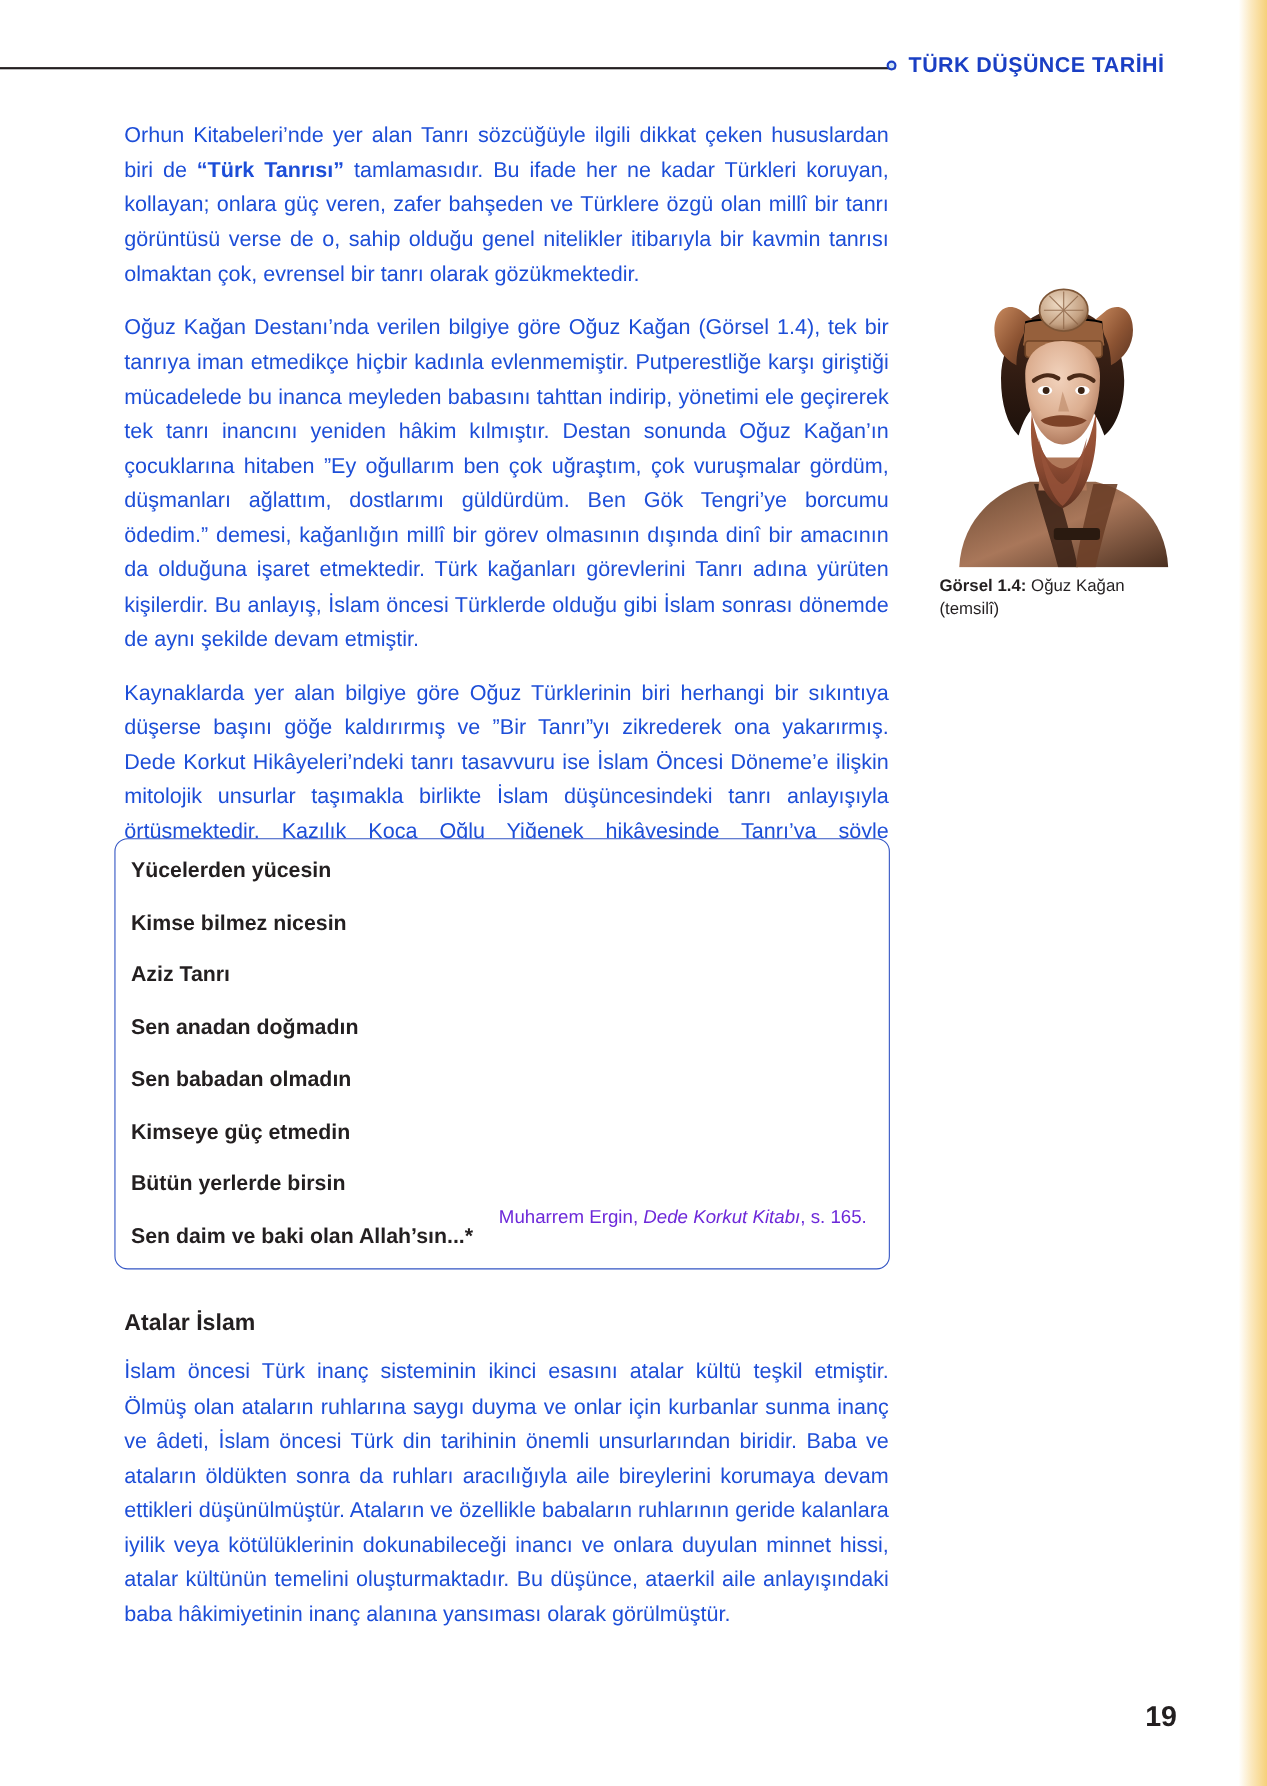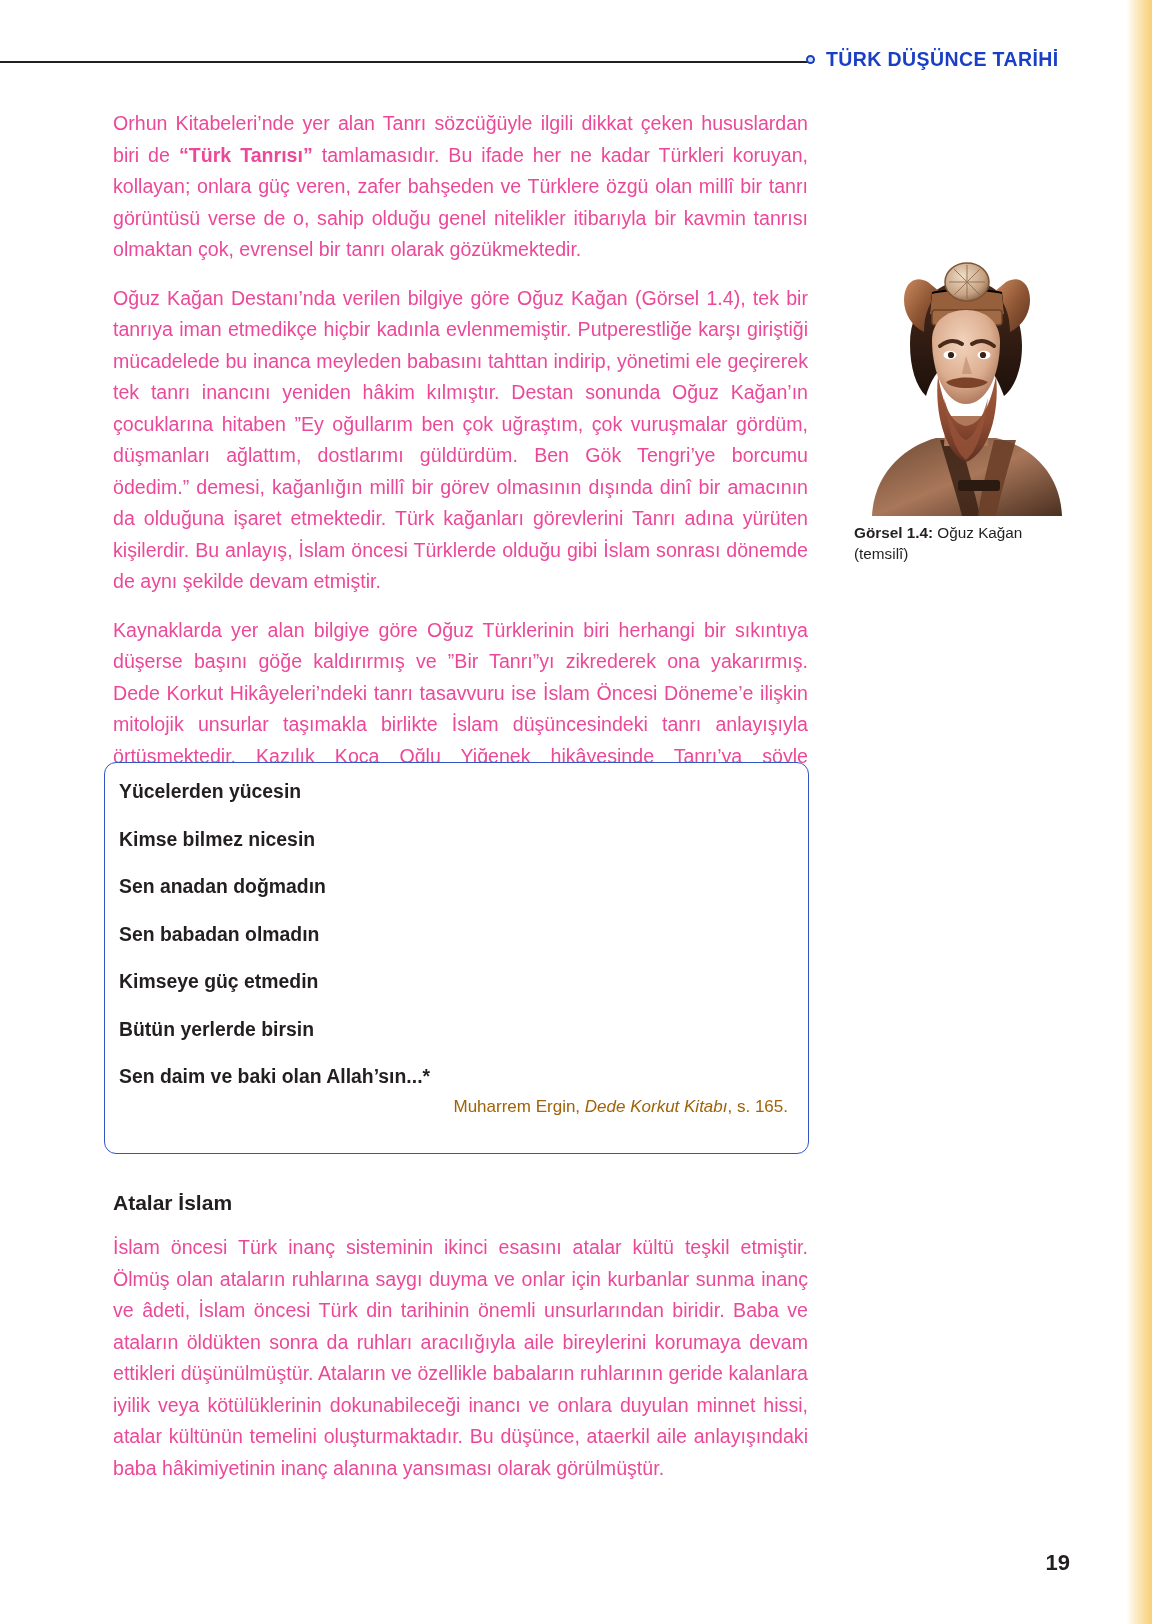--- a/index.html
+++ b/index.html
@@ -69,21 +69,21 @@
   .content {
     position: absolute;
     left: 113px;
     top: 108px;
     width: 695px;
   }
   p.body-text {
     margin: 0 0 17px 0;
     font-size: 19.6px;
     line-height: 31.5px;
-    color: #ec4899;
+    color: #1d4ed8;
     text-align: justify;
     text-justify: inter-word;
     hyphens: none;
   }
   p.body-text b { font-weight: bold; }
   
   .wrap-narrow { width: 695px; }
 
   
   .figure {
@@ -129,21 +129,21 @@
     color: #231f20;
     line-height: 24px;
     margin-bottom: 23.5px;
     white-space: nowrap;
   }
   .quote-source {
     position: absolute;
     right: 20px;
     bottom: 36px;
     font-size: 17px;
-    color: #a16207;
+    color: #6d28d9;
     white-space: nowrap;
   }
   .quote-source i { font-style: italic; }
 
   
   .section-heading {
     position: absolute;
     left: 113px;
     top: 1191px;
     font-size: 21px;
@@ -154,21 +154,21 @@
     position: absolute;
     left: 113px;
     top: 1232px;
     width: 695px;
   }
 
   .page-number {
     position: absolute;
     right: 82px;
     bottom: 48px;
-    font-size: 22px;
+    font-size: 26px;
     font-weight: bold;
     color: #231f20;
   }
 </style>
 </head>
 <body>
 
 <div class="page">
 
   <div class="edge-strip"></div>
@@ -268,20 +268,21 @@
         <path d="M90 150 C94 184 102 204 112 212 C122 204 130 184 134 150 C126 178 118 190 112 192 C106 190 98 178 90 150 Z" fill="#97523a" opacity="0.8"></path>
       </svg>
     </div>
     <div class="figure-caption"><b>Görsel 1.4:</b><span> Oğuz Kağan (temsilî)</span></div>
   </div>
 
   <div class="quote-box">
     <div class="quote-lines">
       <div class="quote-line">Yücelerden yücesin</div>
       <div class="quote-line">Kimse bilmez nicesin</div>
+      <div class="quote-line">Aziz Tanrı</div>
       <div class="quote-line">Sen anadan doğmadın</div>
       <div class="quote-line">Sen babadan olmadın</div>
       <div class="quote-line">Kimseye güç etmedin</div>
       <div class="quote-line">Bütün yerlerde birsin</div>
       <div class="quote-line">Sen daim ve baki olan Allah’sın...*</div>
     </div>
     <div class="quote-source"><span>Muharrem Ergin, </span><i>Dede Korkut Kitabı</i><span>, s. 165.</span></div>
   </div>
 
   <div class="section-heading">Atalar İslam</div>

